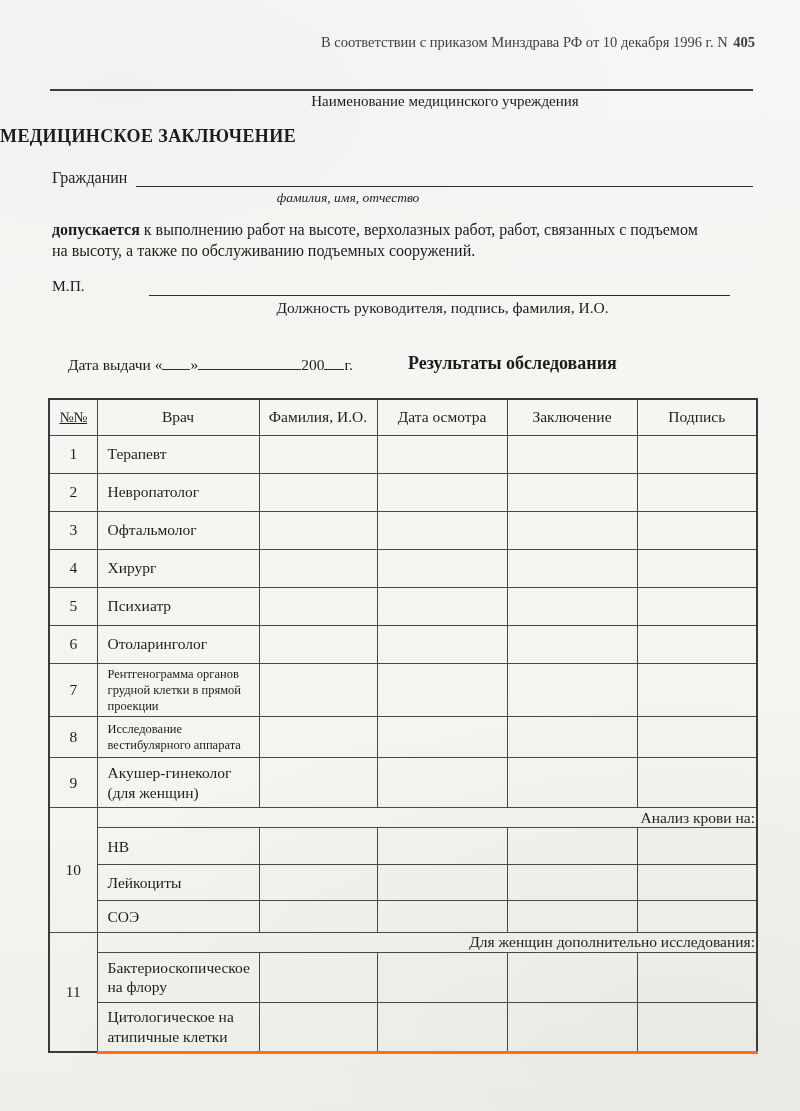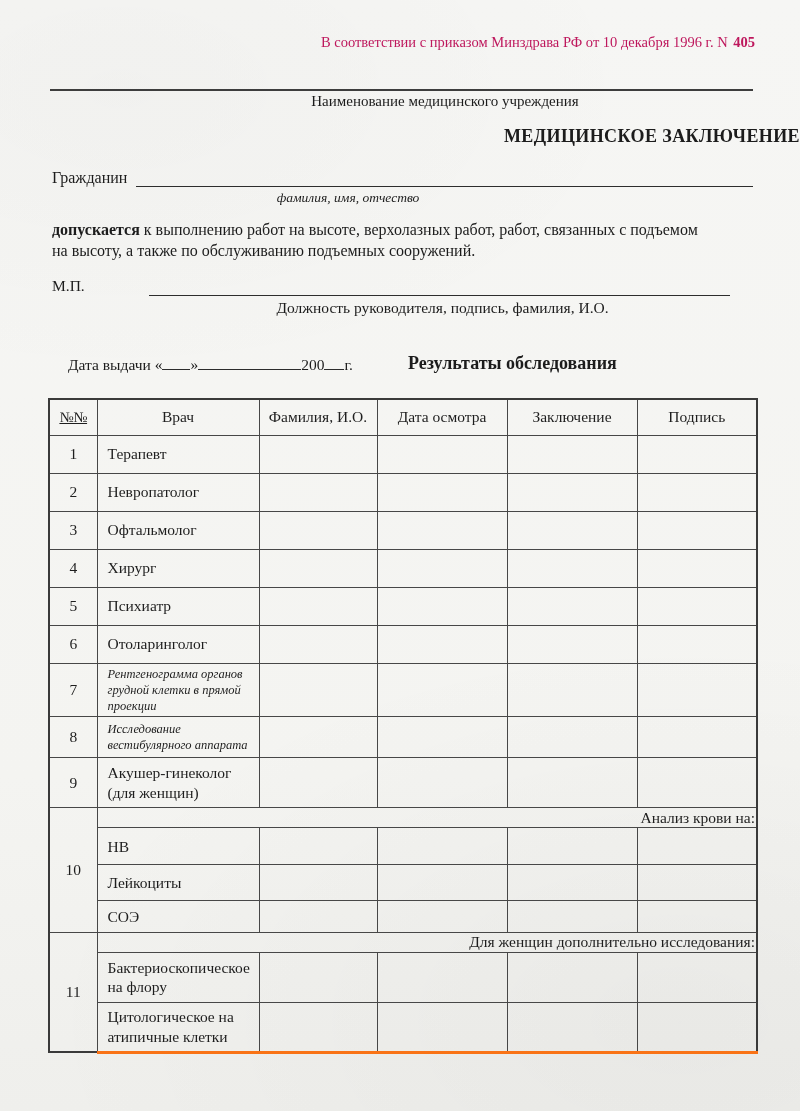--- a/index.html
+++ b/index.html
@@ -12,37 +12,37 @@
       radial-gradient(1000px 600px at 85% 92%, rgba(0,0,0,0.03), transparent 65%),
       linear-gradient(180deg, #f6f6f4 0%, #f4f4f1 70%, #efefec 100%);
     overflow: hidden;
   }
   .page { position: relative; width: 800px; height: 1111px; }
 
   .b { font-weight: bold; }
 
   .order-line {
     position: absolute; top: 34px; right: 45px;
-    font-size: 14.5px; color: #be185d;
+    font-size: 14.5px; color: #404040;
   }
   .order-line .b { margin-left: 2px; }
 
   .rule {
     position: absolute; height: 2px; background: #3d3d3d;
   }
   .institution-rule { left: 50px; right: 47px; top: 89px; }
 
   .institution-caption {
     position: absolute; top: 93px; left: 140px; width: 610px;
     text-align: center; font-size: 15px;
   }
 
   .doc-title {
     position: absolute; top: 126px; left: 0; width: 800px;
-    text-align: right; font-size: 18px; font-weight: bold;
+    text-align: left; font-size: 18px; font-weight: bold;
     letter-spacing: 0.4px;
   }
 
   .citizen-row {
     position: absolute; top: 168px; left: 52px; right: 47px;
     height: 19px; display: flex; align-items: flex-end;
     font-size: 16px;
   }
   .citizen-row .fill-line {
     flex: 1; margin-left: 9px; height: 100%;
@@ -103,21 +103,21 @@
     font-weight: normal;
   }
   .exam-table { border: 2px solid #3a3a3a; }
   .exam-table tr.last-row td { border-bottom: 3px solid #f97316; }
 
   .exam-table th { text-align: center; font-size: 15.5px; line-height: 1.15; padding: 2px; }
   th.th-num { text-decoration: underline; font-size: 14.5px; }
 
   td.num, td.numspan { text-align: center; }
   td.doc { text-align: left; padding: 2px 6px 2px 10px; line-height: 1.25; }
-  td.doc.small { font-size: 12.5px; line-height: 1.3; font-style: italic; }
+  td.doc.small { font-size: 12.5px; line-height: 1.3; }
   td.section-hdr { text-align: right; font-size: 15.5px; line-height: 1.05; padding: 1px; }
 
   tr.hdr  { height: 36px; }
   tr.r38  { height: 38px; }
   tr.r47  { height: 47px; }
   tr.r41  { height: 41px; }
   tr.r50  { height: 50px; }
   tr.r37  { height: 37px; }
   tr.r36  { height: 36px; }
   tr.r32  { height: 32px; }

